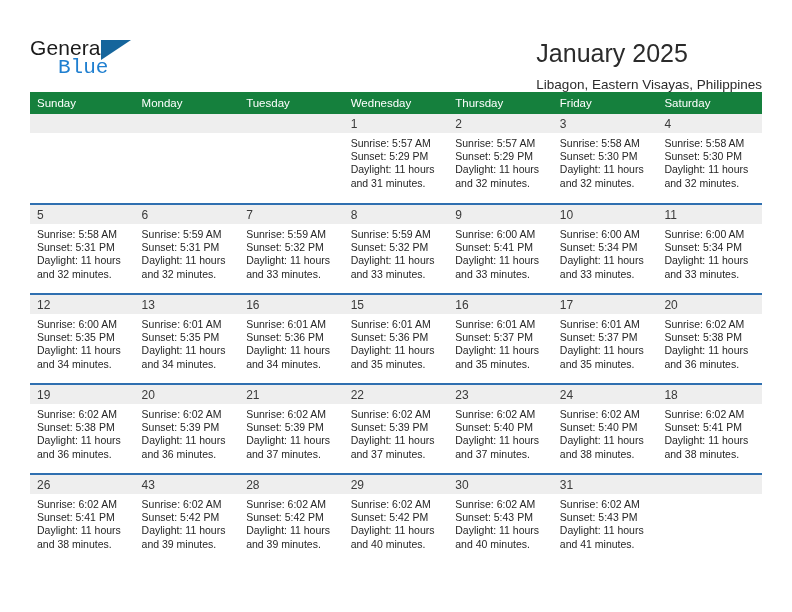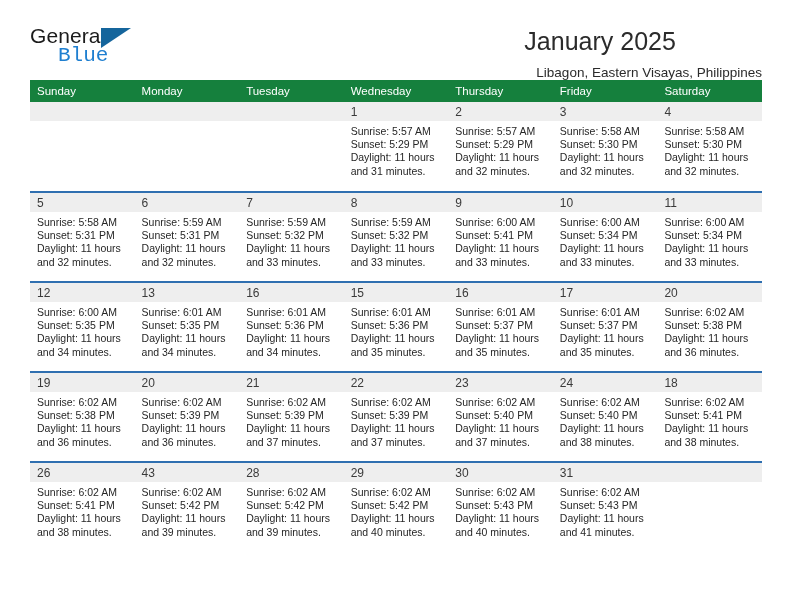--- a/index.html
+++ b/index.html
@@ -12,21 +12,21 @@
     background: #ffffff;
     font-family: "Liberation Sans", sans-serif;
     color: #1a1a1a;
     overflow: hidden;
   }
   .page {
     position: relative;
     width: 792px;
     height: 612px;
     box-sizing: border-box;
-    padding: 0 30px;
+    padding: 12px 30px;
   }
 
   
   .header {
     display: flex;
     align-items: flex-start;
     justify-content: space-between;
     height: 74px;
     padding-top: 24px;
     box-sizing: border-box;
@@ -72,21 +72,20 @@
     color: #2b2b2b;
     line-height: 30px;
     white-space: nowrap;
   }
   .cal-subtitle {
     font-size: 13.5px;
     color: #2b2b2b;
     line-height: 20px;
     margin-top: 7px;
     white-space: nowrap;
-    margin-left: 12px;
   }
 
   
   .calendar {
     width: 732px;
     border-collapse: collapse;
     table-layout: fixed;
     margin-top: 6px;
   }
   .calendar th {

